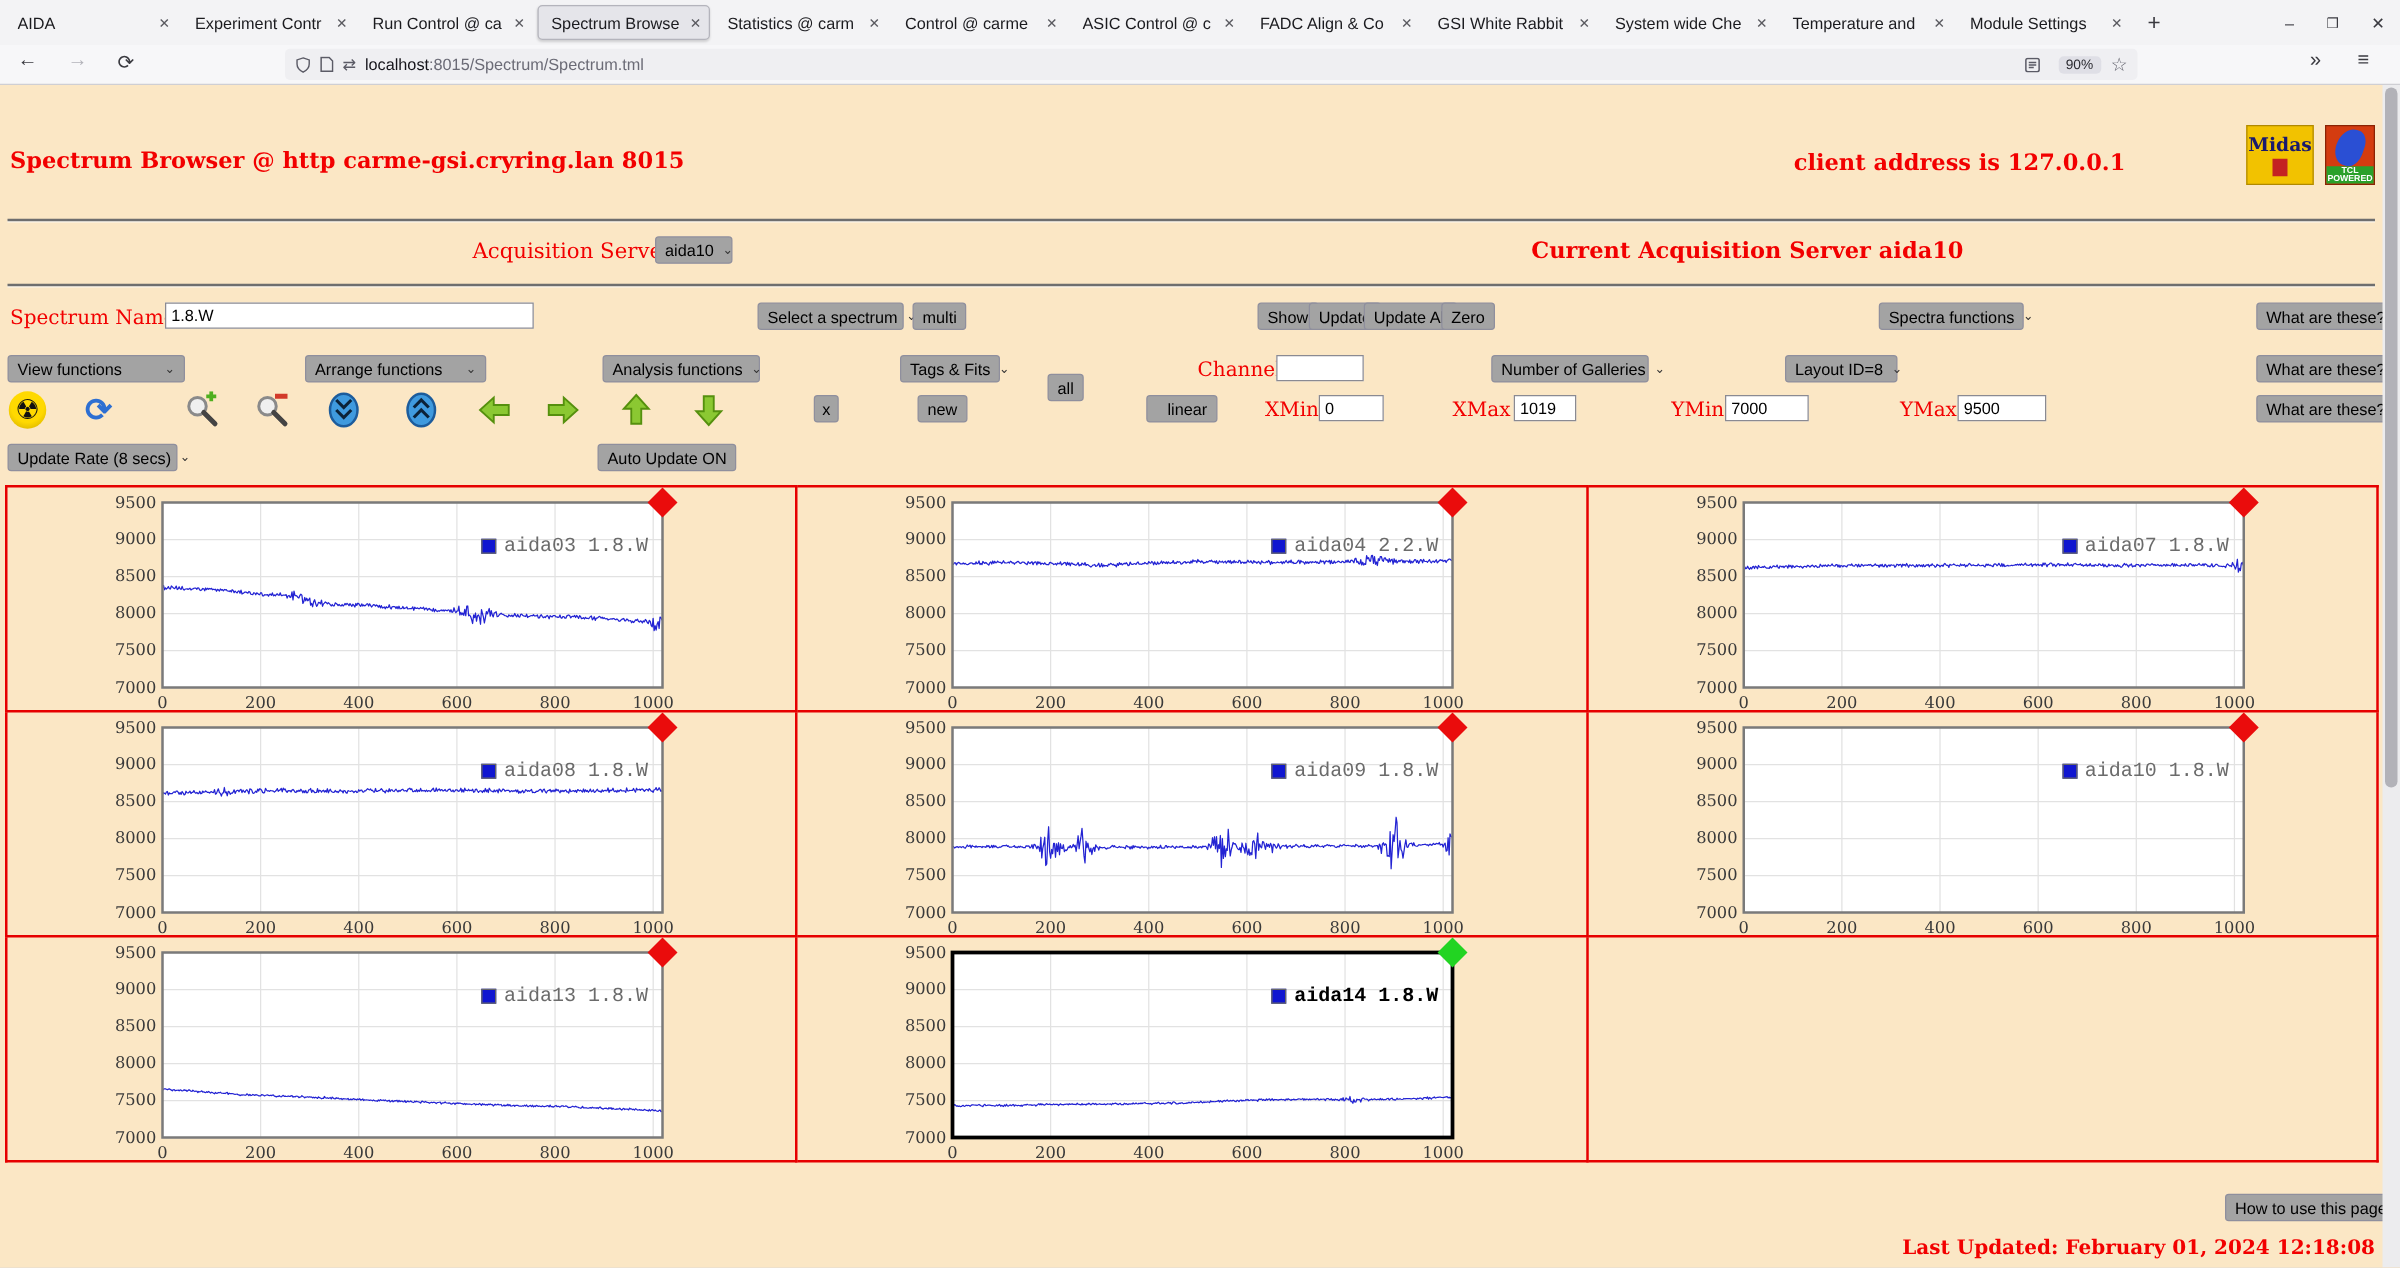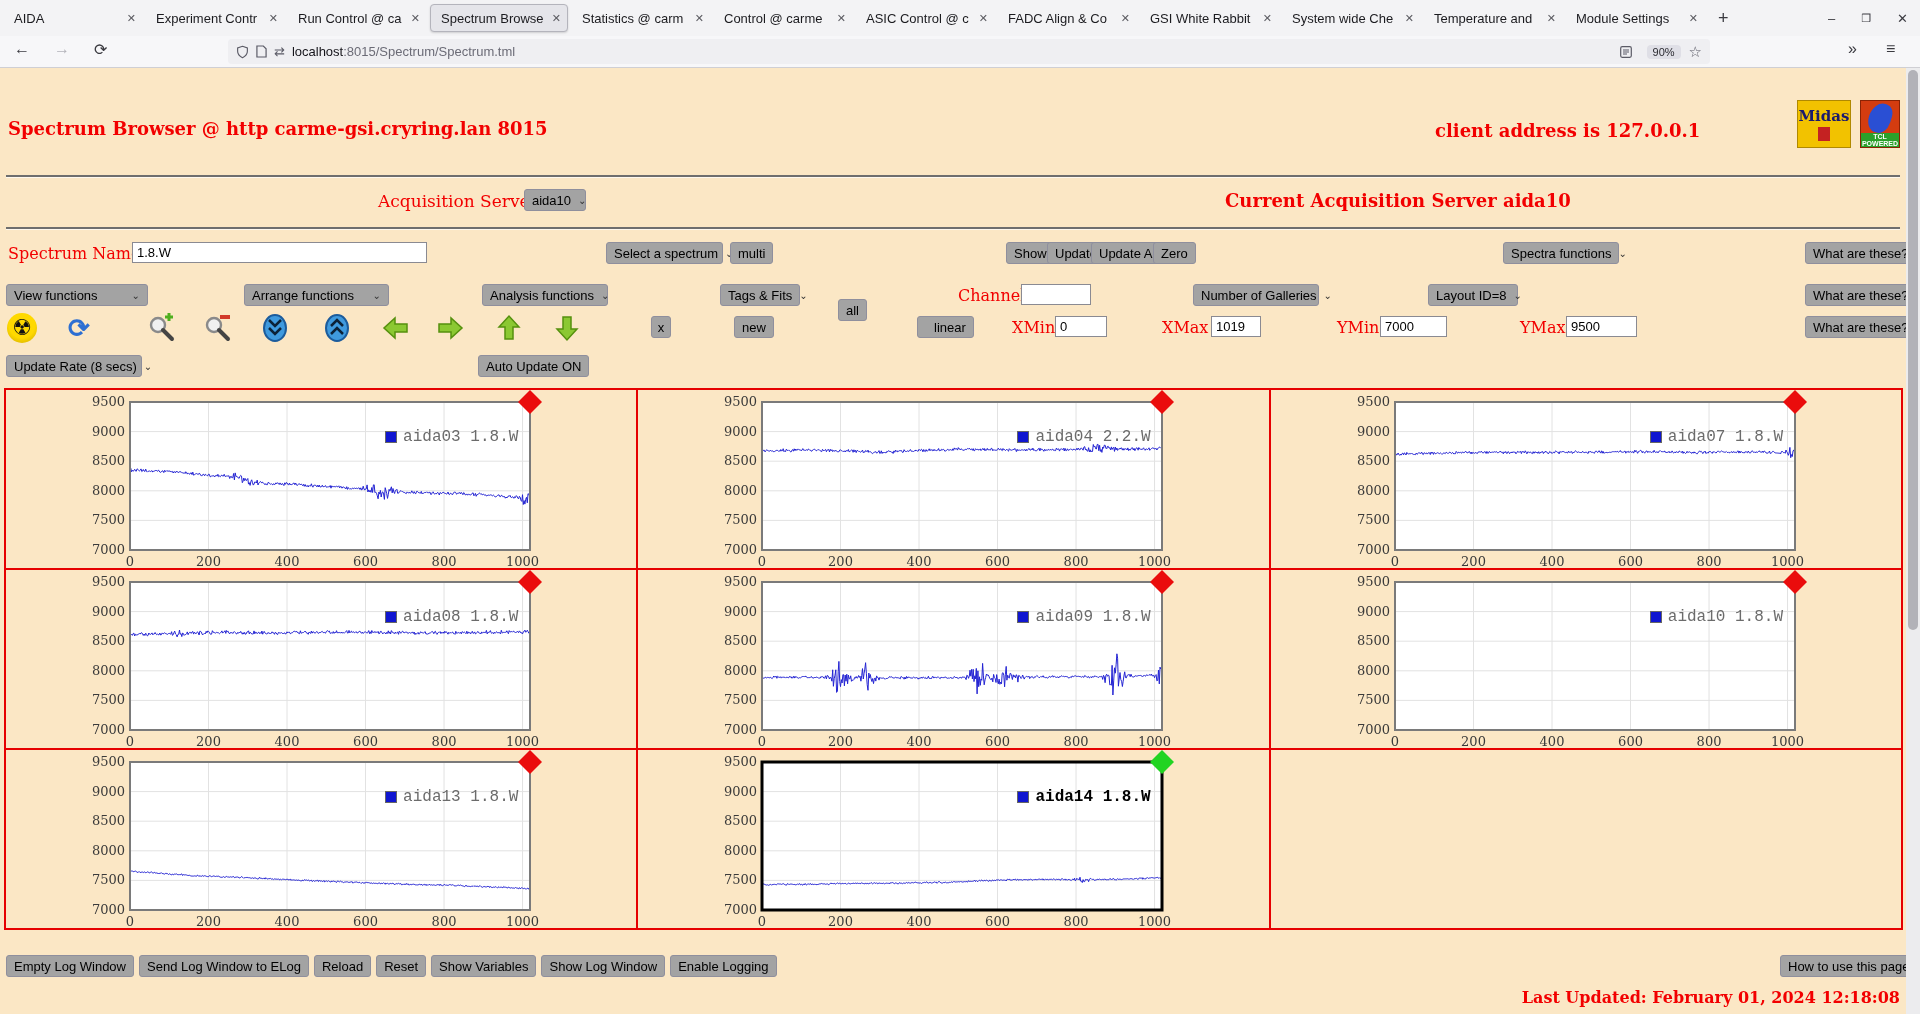--- a/index.html
+++ b/index.html
@@ -605,28 +605,19 @@
             <div class="legend">
               <span class="sq"></span>
               <span>aida14 1.8.W</span>
             </div>
           </td>
           <td></td>
         </tr>
       </tbody>
     </table>
 
-  <div class="footbtns" id="footbtns">
-      <div class="btn fb">Empty Log Window</div>
-      <div class="btn fb">Send Log Window to ELog</div>
-      <div class="btn fb">Reload</div>
-      <div class="btn fb">Reset</div>
-      <div class="btn fb">Show Variables</div>
-      <div class="btn fb">Show Log Window</div>
-      <div class="btn fb">Enable Logging</div>
-    </div>
   <div class="btn fb" style="left:1780px;top:887px;position:absolute;">How to use this page</div>
   <div class="lastupd">Last Updated: February 01, 2024 12:18:08</div>
 
   <div class="scrollbar">
       <div class="thumb"></div>
     </div>
 </div>
 
 </body></html>

